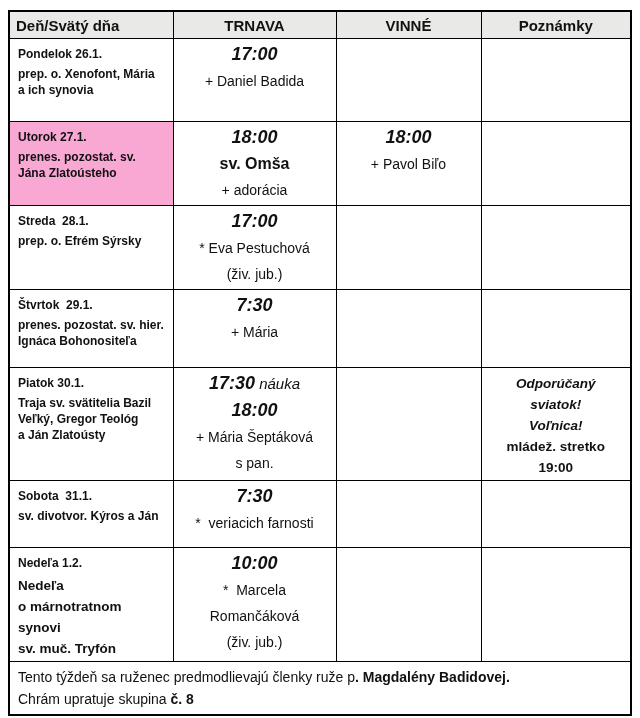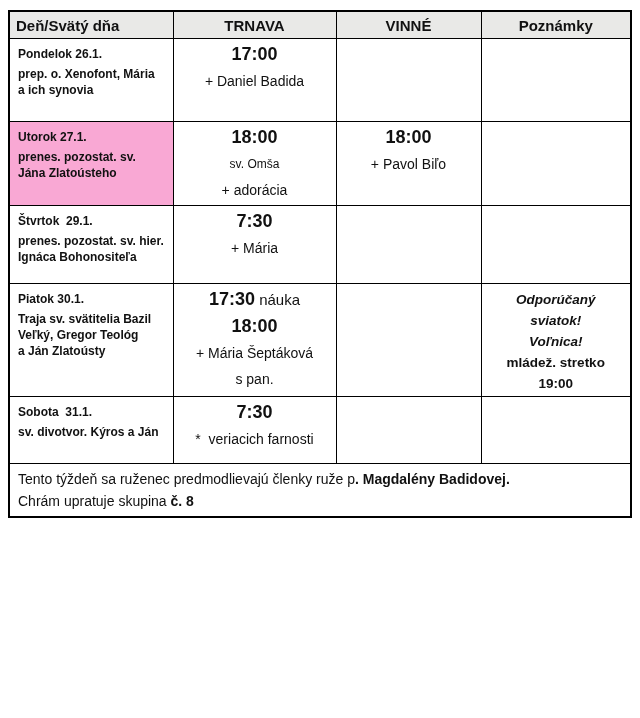--- a/index.html
+++ b/index.html
@@ -68,33 +68,34 @@
   }
   .daysub.big {
     font-size: 13.5px;
     line-height: 21px;
   }
   .time {
     font-size: 18px;
     font-weight: bold;
     line-height: 27px;
     white-space: pre-wrap;
+    font-style: italic;
   }
   .time .reg {
     font-weight: normal;
     font-size: 15px;
   }
   .bodyline {
     font-size: 14px;
     line-height: 26px;
     white-space: pre-wrap;
   }
   .bodyline.boldbig {
-    font-weight: normal;
-    font-size: 12px;
+    font-weight: bold;
+    font-size: 16px;
   }
   .note {
     font-size: 13.5px;
     font-weight: bold;
     line-height: 21px;
     white-space: pre-wrap;
   }
   .note.italic { font-style: italic; }
   td.notecell { padding-top: 5px; }
 
@@ -164,20 +165,33 @@
         <div class="bodyline boldbig">sv. Omša</div>
         <div class="bodyline">+ adorácia</div>
       </td>
       <td class="center">
         <div class="time">18:00</div>
         <div class="bodyline">+ Pavol Biľo</div>
       </td>
       <td></td>
     </tr>
 
+    <tr class="r2">
+      <td class="daycell">
+        <div class="daytitle">Streda  28.1.</div>
+        <div class="daysub">prep. o. Efrém Sýrsky</div>
+      </td>
+      <td class="center">
+        <div class="time">17:00</div>
+        <div class="bodyline">* Eva Pestuchová</div>
+        <div class="bodyline">(živ. jub.)</div>
+      </td>
+      <td></td>
+      <td></td>
+    </tr>
 
     <tr class="r3">
       <td class="daycell">
         <div class="daytitle">Štvrtok  29.1.</div>
         <div class="daysub">prenes. pozostat. sv. hier.</div>
         <div class="daysub">Ignáca Bohonositeľa</div>
       </td>
       <td class="center">
         <div class="time">7:30</div>
         <div class="bodyline">+ Mária</div>
@@ -215,20 +229,37 @@
         <div class="daysub">sv. divotvor. Kýros a Ján</div>
       </td>
       <td class="center">
         <div class="time">7:30</div>
         <div class="bodyline">*  veriacich farnosti</div>
       </td>
       <td></td>
       <td></td>
     </tr>
 
+    <tr class="r6">
+      <td class="daycell">
+        <div class="daytitle">Nedeľa 1.2.</div>
+        <div class="daysub big">Nedeľa</div>
+        <div class="daysub big">o márnotratnom</div>
+        <div class="daysub big">synovi</div>
+        <div class="daysub big">sv. muč. Tryfón</div>
+      </td>
+      <td class="center">
+        <div class="time">10:00</div>
+        <div class="bodyline">*  Marcela</div>
+        <div class="bodyline">Romančáková</div>
+        <div class="bodyline">(živ. jub.)</div>
+      </td>
+      <td></td>
+      <td></td>
+    </tr>
 
     <tr class="rfoot">
       <td class="footcell" colspan="4">
         <div class="footline"><span>Tento týždeň sa ruženec predmodlievajú členky ruže p</span><b>. Magdalény Badidovej.</b></div>
         <div class="footline"><span>Chrám upratuje skupina </span><b>č. 8</b></div>
       </td>
     </tr>
   </tbody>
     </table>
 </div>

